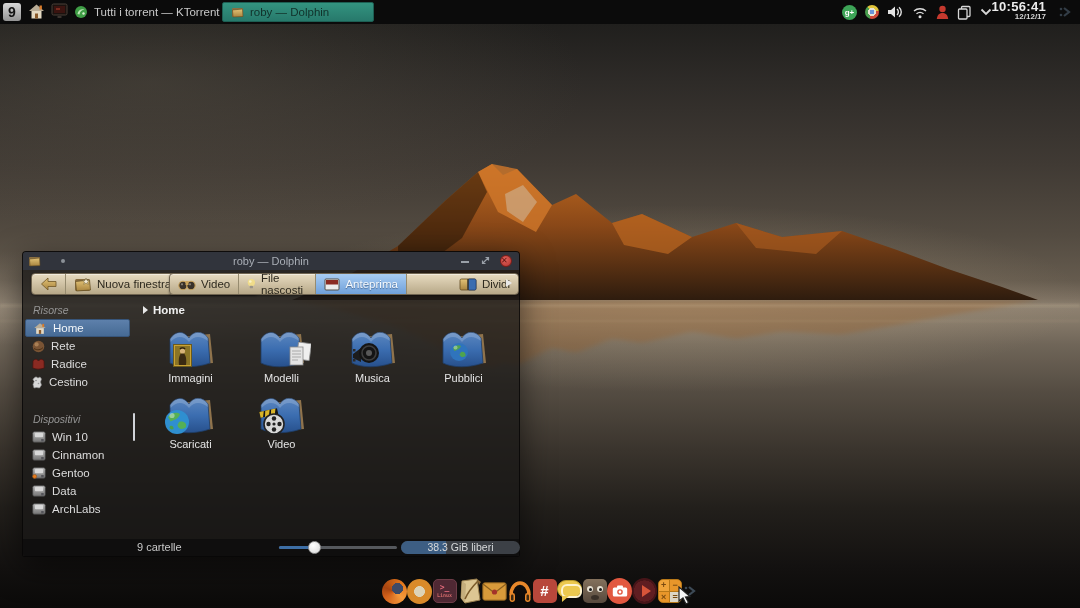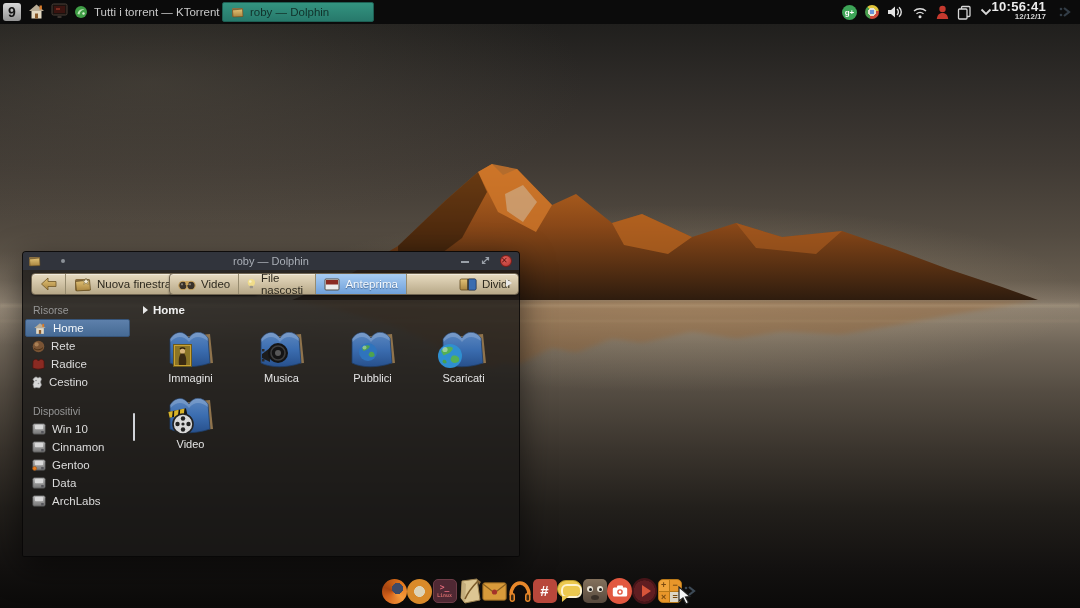--- a/index.html
+++ b/index.html
@@ -60,21 +60,21 @@
     box-shadow:inset 0 1px 0 rgba(255,255,255,.45), 0 1px 2px rgba(0,0,0,.4);}
   .tseg{display:flex;align-items:center;gap:5px;padding:0 8px;font-size:11.5px;color:#2e2a1f;
     border-right:1px solid #968b6f;}
   .tseg:last-child{border-right:none;margin-left:44px;}
   .tseg.sel{background:linear-gradient(#a9cdf2,#6fa0da);color:#f5f9fd;text-shadow:0 1px 1px rgba(20,40,70,.5);}
   .ovf-arrow{position:absolute;right:7px;top:9px;width:0;height:0;
     border-left:6px solid #e8e8e8;border-top:4px solid transparent;border-bottom:4px solid transparent;}
 
   .wbody{position:absolute;left:0;top:46px;right:0;bottom:17px;display:flex;}
   .sidebar{width:112px;flex:none;position:relative;font-size:11.5px;color:#dcdcdc;}
-  .sec-title{padding:6px 0 3px 10px;font-size:10.5px;color:#969696;}
+  .sec-title{padding:6px 0 3px 10px;font-size:10.5px;color:#969696;font-style:italic;}
   .s-item{height:18px;display:flex;align-items:center;gap:6px;padding-left:7px;margin:0 5px 0 2px;border-radius:2px;}
   .s-item.sel{background:linear-gradient(#5d80ab,#466a94);border:1px solid #37557a;color:#f2f5f9;}
   .sb-thumb{position:absolute;right:0;top:115px;width:2px;height:28px;background:#d0d3d8;border-radius:1px;}
 
   .main{flex:1;position:relative;}
   .crumb{position:absolute;left:8px;top:6px;display:flex;align-items:center;gap:5px;
     font-size:11.5px;font-weight:bold;color:#f0f0f0;}
   .crumb-arrow{width:0;height:0;border-left:5px solid #e8e8e8;border-top:4px solid transparent;border-bottom:4px solid transparent;}
 
   .grid{position:absolute;left:10px;top:22px;display:grid;grid-template-columns:repeat(4,91px);grid-auto-rows:66px;}
@@ -378,21 +378,21 @@
         </div>
         <div class="s-item">
           <svg width="11" height="13" viewBox="0 0 11 13">
             <path d="M2 2 L4 0.8 L6 2 L8 1 L9.5 3 L8.5 6 L9.5 9 L7.5 12 L4.5 11.5 L2 12 L1 8.5 L2.2 5.5 L1 3.5 Z" fill="#d8d8d8" stroke="#8a8a8a" stroke-width="0.6"></path>
             <circle cx="4" cy="4.5" r="0.8" fill="#8a8a8a"></circle>
             <circle cx="6.5" cy="7.5" r="0.8" fill="#9a9a9a"></circle>
           </svg>
           <span>Cestino</span>
         </div>
 
-        <div class="sec-title" style="margin-top:8px">Dispositivi</div>
+        <div class="sec-title" style="margin-top:16px">Dispositivi</div>
 
         <div class="s-item">
           <svg width="14" height="12" viewBox="0 0 14 12">
             <rect x="0.8" y="0.8" width="12.4" height="10.4" rx="1.5" fill="url(#driveg)" stroke="#4a4a4a" stroke-width="0.7"></rect>
             <rect x="3" y="1.8" width="8" height="4.5" rx="0.8" fill="#d8d8d8"></rect>
             <rect x="9.2" y="8" width="2.5" height="2.4" fill="#55555a"></rect>
           </svg>
           <span>Win 10</span>
         </div>
         <div class="s-item">
@@ -453,20 +453,40 @@
                 <rect x="0.5" y="0.5" width="18" height="22" fill="#caa233" stroke="#6a5a1e" stroke-width="1"></rect>
                 <rect x="2" y="2" width="15" height="19" fill="#8a7426"></rect>
                 <path d="M6 21 C5 14 7 9 9.5 8.5 C12 9 14 14 13 21 Z" fill="#3a2a12"></path>
                 <circle cx="9.5" cy="7" r="2.6" fill="#d8b478"></circle>
                 <path d="M7 5 C8 3.5 11 3.5 12 5" stroke="#2a1c0a" stroke-width="1.4" fill="none"></path>
               </svg>
             </div>
             <div class="flabel">Immagini</div>
           </div>
 
+          <div class="fitem">
+            <div class="ficon">
+              <svg width="50" height="44" viewBox="0 0 50 44">
+                <path d="M13 10 L44 7 L47 36 L17 38 Z" fill="#8f734c"></path>
+                <path d="M4 12 C10 3 18 4 23 11 C27 4 36 3 42 11 L44 36 C30 41 14 41 4 36 Z" fill="url(#fbg)" stroke="#1e3c66" stroke-width="0.8"></path>
+                <path d="M4 12 C10 3 18 4 23 11 C27 4 36 3 42 11 L42 14 C34 8 28 9 23 15 C18 9 11 8 4.5 15 Z" fill="rgba(255,255,255,0.18)"></path>
+              </svg>
+              <svg class="emb" style="right:-4px;bottom:3px" width="22" height="26" viewBox="0 0 22 26">
+                <g transform="rotate(8 16 12)">
+                    <rect x="8" y="1" width="13" height="17" fill="#efefef" stroke="#8a8a8a" stroke-width="0.8"></rect>
+                  </g>
+                <rect x="1" y="5" width="13" height="18" fill="#e4e4e4" stroke="#8a8a8a" stroke-width="0.8"></rect>
+                <line x1="3" y1="9" x2="12" y2="9" stroke="#aaa" stroke-width="1"></line>
+                <line x1="3" y1="12" x2="12" y2="12" stroke="#aaa" stroke-width="1"></line>
+                <line x1="3" y1="15" x2="12" y2="15" stroke="#aaa" stroke-width="1"></line>
+                <line x1="3" y1="18" x2="9" y2="18" stroke="#aaa" stroke-width="1"></line>
+              </svg>
+            </div>
+            <div class="flabel">Modelli</div>
+          </div>
 
 
           <div class="fitem">
             <div class="ficon">
               <svg width="50" height="44" viewBox="0 0 50 44">
                 <path d="M13 10 L44 7 L47 36 L17 38 Z" fill="#8f734c"></path>
                 <path d="M4 12 C10 3 18 4 23 11 C27 4 36 3 42 11 L44 36 C30 41 14 41 4 36 Z" fill="url(#fbg)" stroke="#1e3c66" stroke-width="0.8"></path>
                 <path d="M4 12 C10 3 18 4 23 11 C27 4 36 3 42 11 L42 14 C34 8 28 9 23 15 C18 9 11 8 4.5 15 Z" fill="rgba(255,255,255,0.18)"></path>
               </svg>
               <svg class="emb" style="left:4px;bottom:5px" width="28" height="26" viewBox="0 0 28 26">
@@ -538,20 +558,32 @@
                 <circle cx="15" cy="16" r="1.6" fill="#222"></circle>
               </svg>
             </div>
             <div class="flabel">Video</div>
           </div>
 
         </div>
       </div>
     </div>
 
+    <div class="status">
+      <div class="st-count">9 cartelle</div>
+      <div class="slider">
+        <div class="sl-track"></div>
+        <div class="sl-fill"></div>
+        <div class="sl-knob"></div>
+      </div>
+      <div class="capacity">
+        <div class="cap-fill"></div>
+        <div class="cap-text">38.3 GiB liberi</div>
+      </div>
+    </div>
   </div>
 
   <div class="dock">
     <div class="dk">
         <div class="ic-ffx"></div>
       </div>
     <div class="dk">
         <div class="ic-chr"></div>
       </div>
     <div class="dk">

